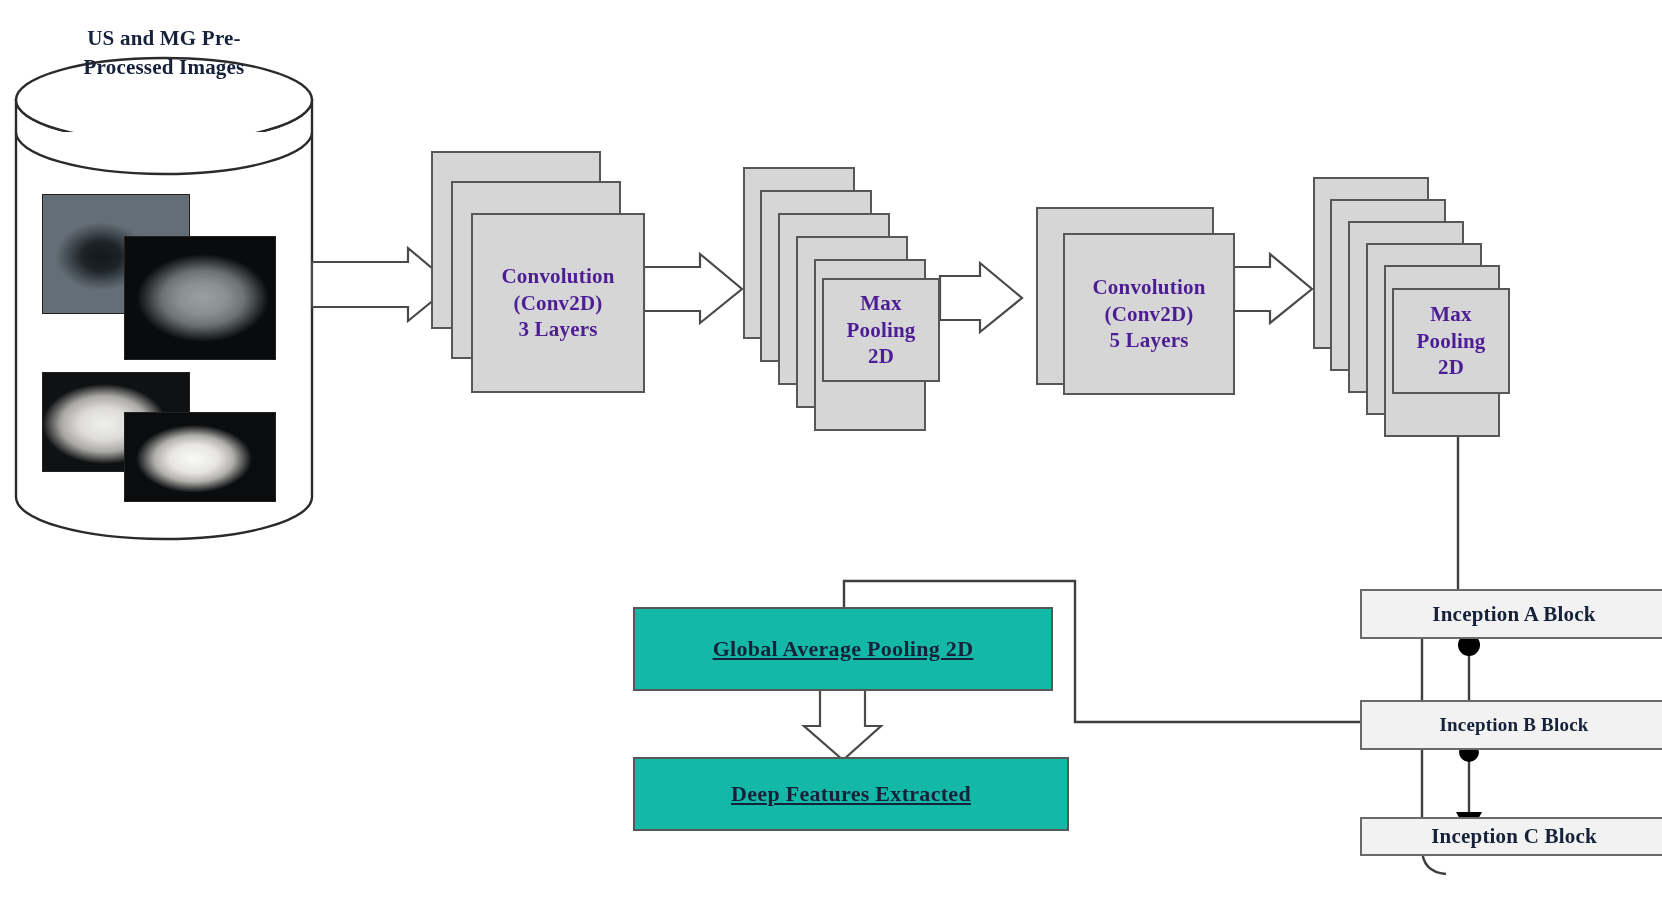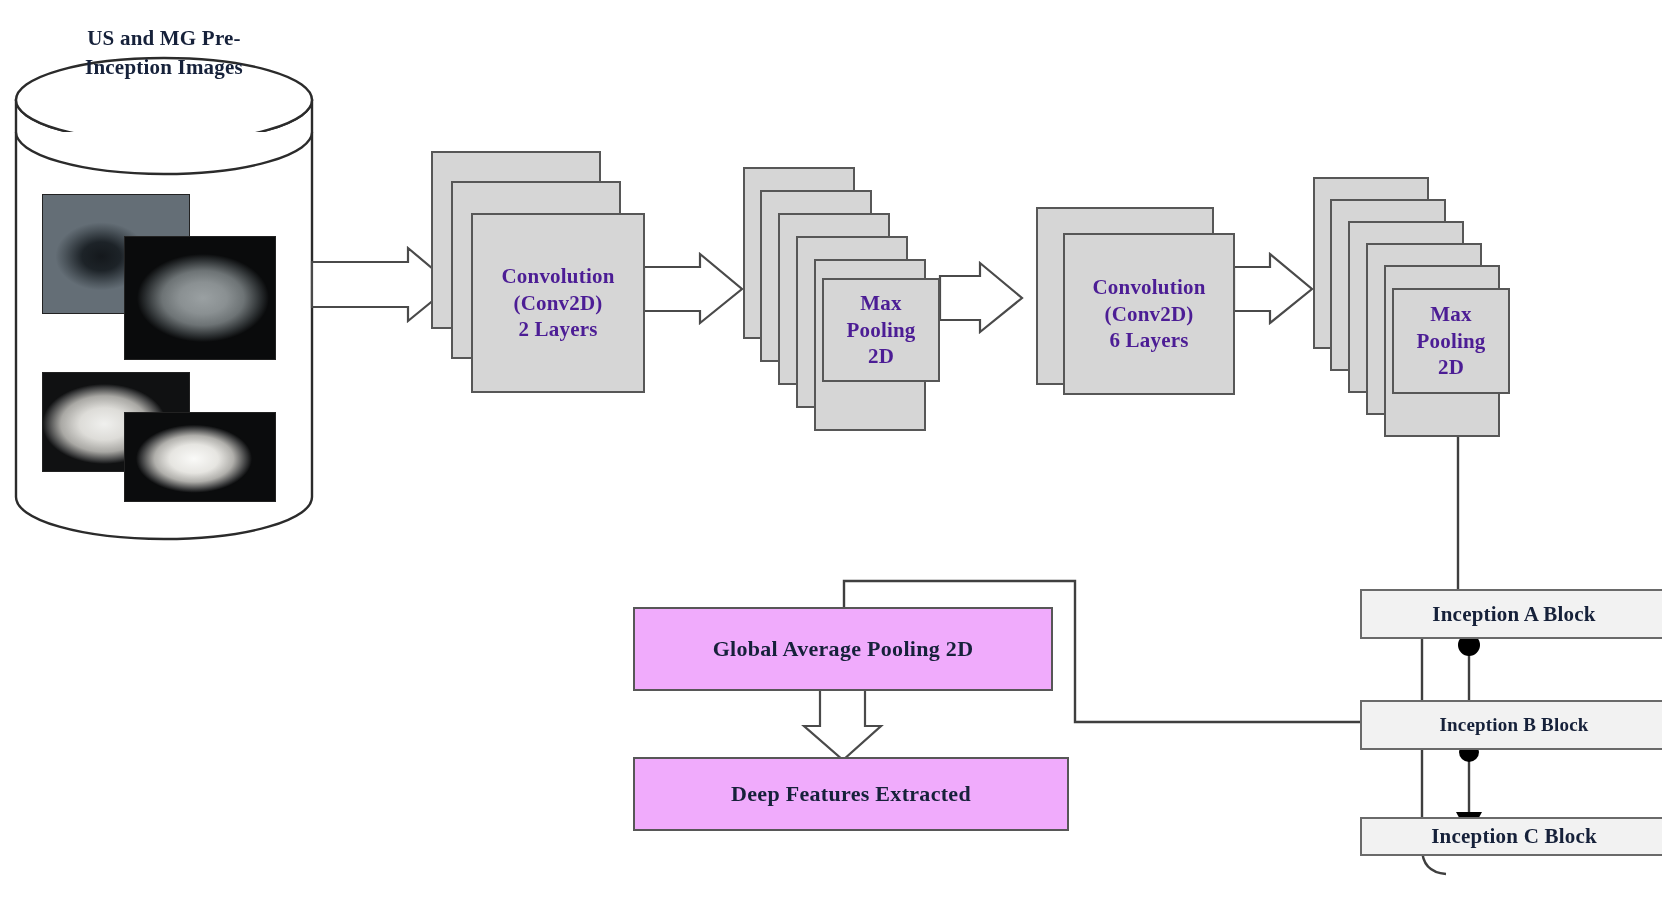--- a/index.html
+++ b/index.html
@@ -26,26 +26,27 @@
     font-weight:bold;
     color:#4c1d95;
     line-height:1.28;
     letter-spacing:.2px;
   }
   .card .lbl{display:block;padding:0 6px;}
 
   
   .wbox{
     position:absolute;
-    background:#f0abfc;
+    background:#14b8a6;
     border:2px solid #575757;
     box-sizing:border-box;
     display:flex;align-items:center;justify-content:center;
     font-weight:bold;color:#16213a;
     letter-spacing:.3px;
+    text-decoration:underline;
   }
   
   .ibox{
     position:absolute;
     background:#f2f2f2;
     border:2px solid #6a6a6a;
     box-sizing:border-box;
     display:flex;align-items:center;justify-content:center;
     font-weight:bold;color:#16213a;
     letter-spacing:.2px;
@@ -149,35 +150,35 @@
       <path class="solid" d="M1444,812 L1470,812 L1457,836 Z"></path>
     </g>
 
     <g>
       <path class="barrow" d="M808,690 L808,726 L792,726 L831,760 L869,726 L853,726 L853,690 Z"></path>
     </g>
   </svg>
 
   <div class="db-title">
     <span>US and MG Pre-</span><br>
-    <span>Inception Images</span>
+    <span>Processed Images</span>
   </div>
   <div class="thumb th-us1"></div>
   <div class="thumb th-mg1"></div>
   <div class="thumb th-us2"></div>
   <div class="thumb th-mg2"></div>
 
   <div class="stack">
     <div class="card" style="left:419px;top:151px;width:170px;height:178px;"></div>
     <div class="card" style="left:439px;top:181px;width:170px;height:178px;"></div>
     <div class="card front" style="left:459px;top:213px;width:174px;height:180px;font-size:21px;">
       <span class="lbl">
         <span>Convolution</span><br>
         <span>(Conv2D)</span><br>
-        <span>2 Layers</span>
+        <span>3 Layers</span>
       </span>
     </div>
   </div>
 
   <div class="stack">
     <div class="card" style="left:731px;top:167px;width:112px;height:172px;"></div>
     <div class="card" style="left:748px;top:190px;width:112px;height:172px;"></div>
     <div class="card" style="left:766px;top:213px;width:112px;height:172px;"></div>
     <div class="card" style="left:784px;top:236px;width:112px;height:172px;"></div>
     <div class="card" style="left:802px;top:259px;width:112px;height:172px;"></div>
@@ -189,21 +190,21 @@
       </span>
     </div>
   </div>
 
   <div class="stack">
     <div class="card" style="left:1024px;top:207px;width:178px;height:178px;"></div>
     <div class="card front" style="left:1051px;top:233px;width:172px;height:162px;font-size:21px;">
       <span class="lbl">
         <span>Convolution</span><br>
         <span>(Conv2D)</span><br>
-        <span>6 Layers</span>
+        <span>5 Layers</span>
       </span>
     </div>
   </div>
 
   <div class="stack">
     <div class="card" style="left:1301px;top:177px;width:116px;height:172px;"></div>
     <div class="card" style="left:1318px;top:199px;width:116px;height:172px;"></div>
     <div class="card" style="left:1336px;top:221px;width:116px;height:172px;"></div>
     <div class="card" style="left:1354px;top:243px;width:116px;height:172px;"></div>
     <div class="card" style="left:1372px;top:265px;width:116px;height:172px;"></div>

